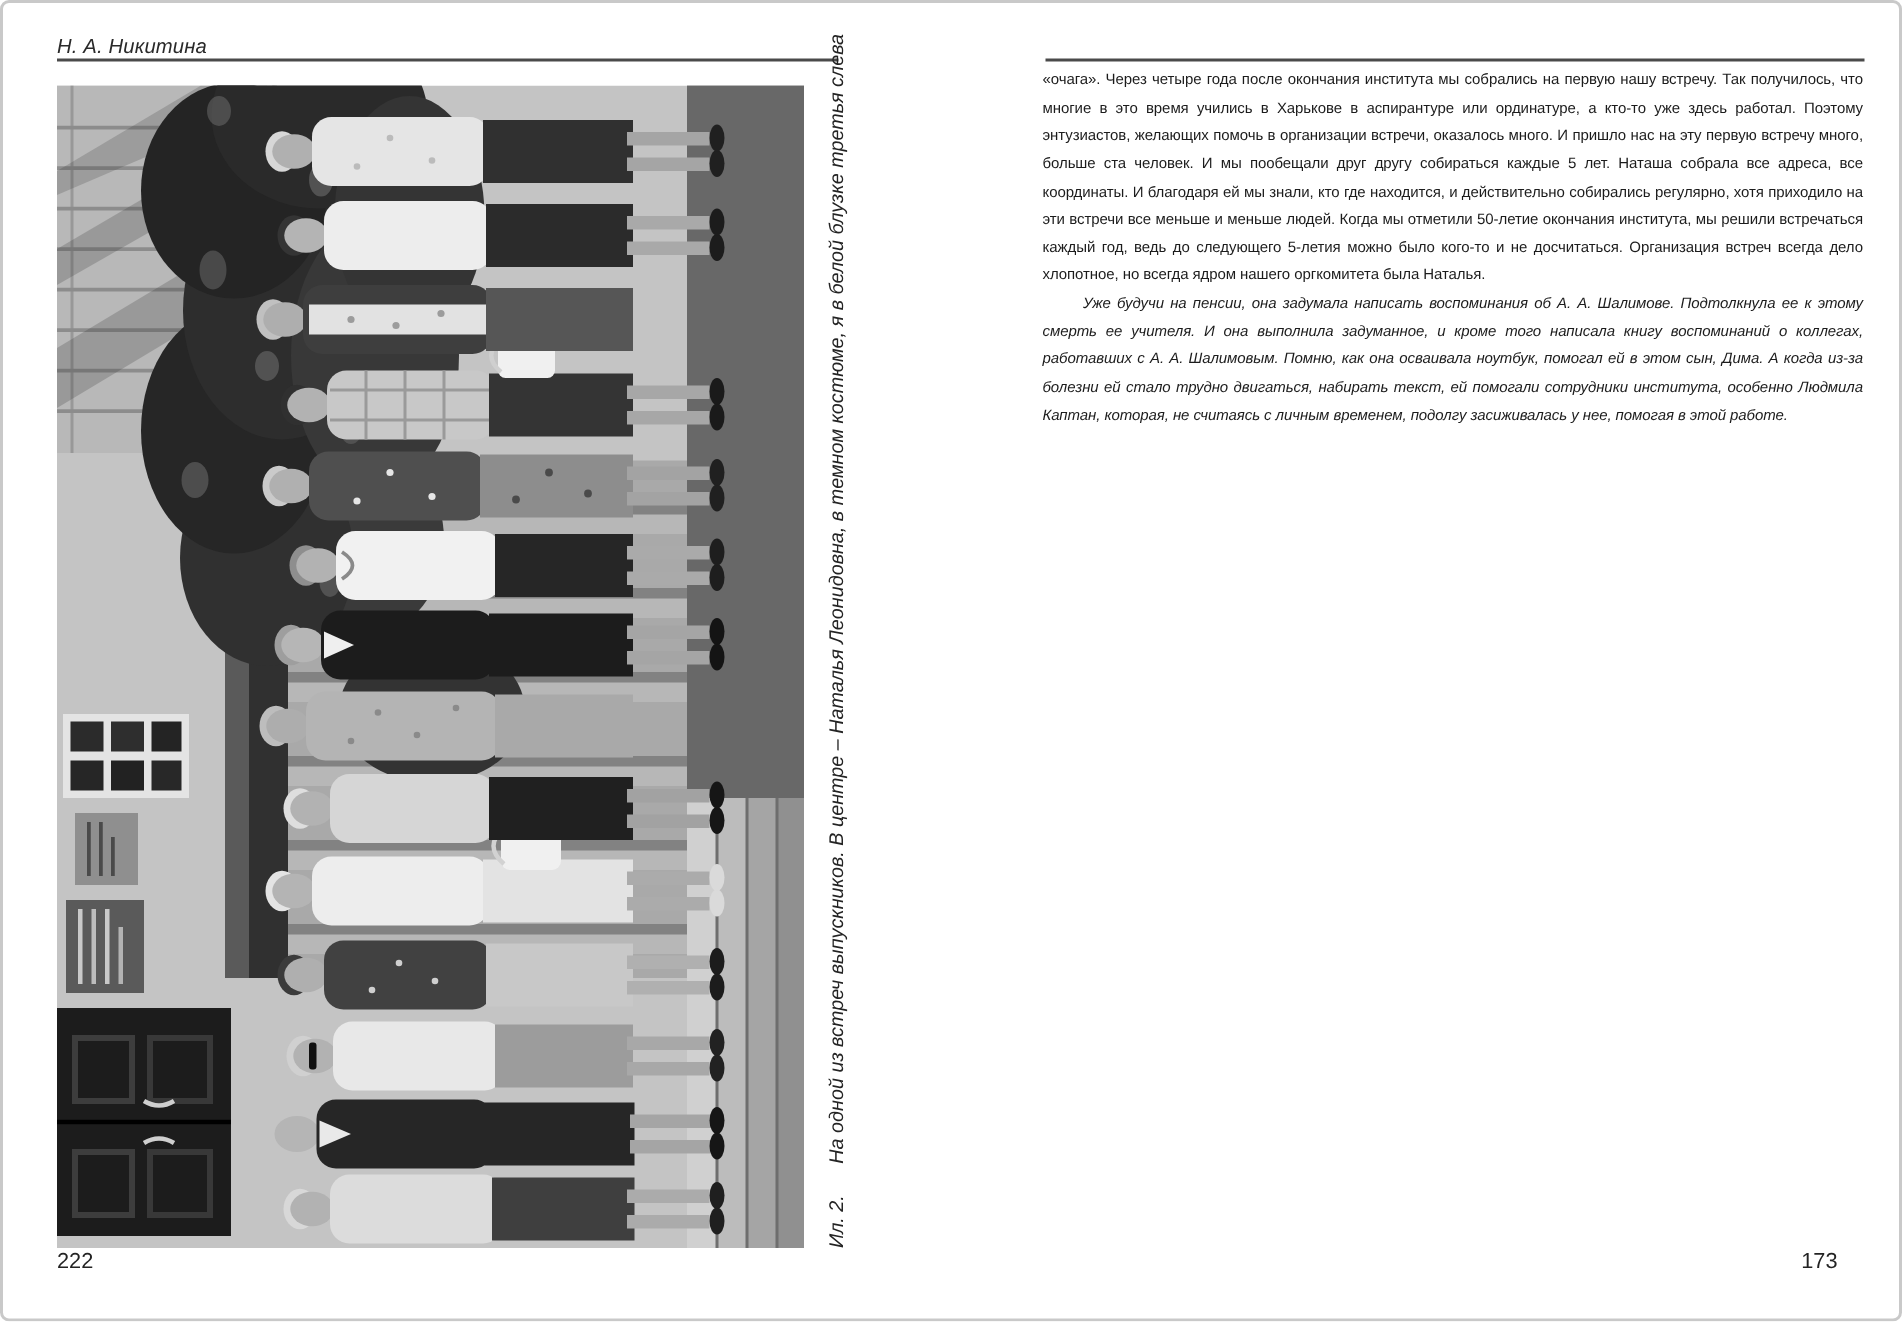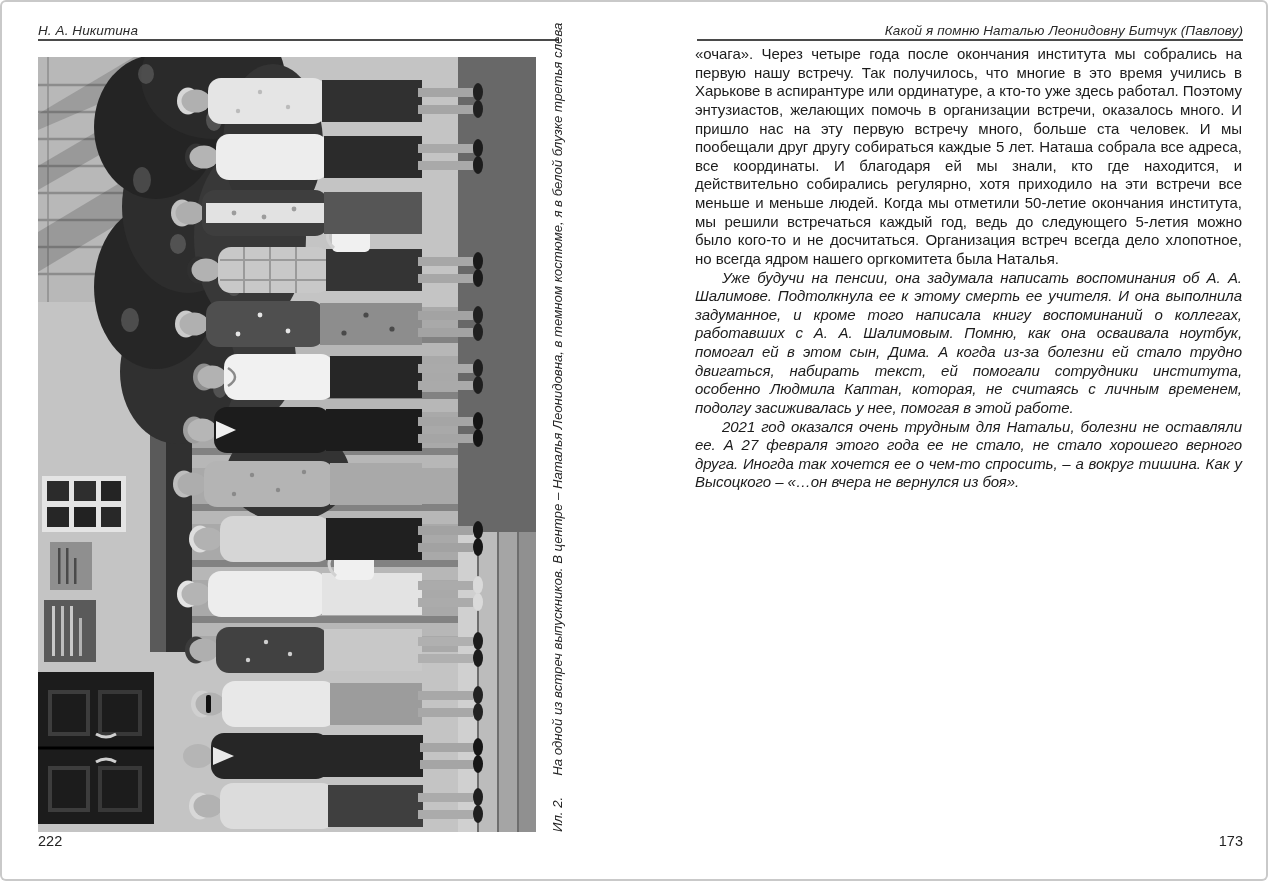--- a/index.html
+++ b/index.html
@@ -12,47 +12,46 @@
     position:absolute;top:23px;font-style:italic;font-size:13.5px;color:#2a2a2a;
     letter-spacing:.1px;
   }
   .running-head.left{left:38px;}
   .running-head.right{left:697px;width:546px;text-align:right;}
   .head-rule{position:absolute;top:39px;height:1.5px;background:#4a4a4a;}
   .head-rule.left{left:38px;width:521px;}
   .head-rule.right{left:697px;width:546px;}
   .body-text{
     position:absolute;left:695px;top:45px;width:547px;
-    font-size:15px;line-height:18.62px;text-align:justify;color:#1c1c1c;
+    font-size:10px;line-height:18.62px;text-align:justify;color:#1c1c1c;
     letter-spacing:-0.05px;
   }
   .body-text p{margin:0;}
   .body-text p.indent{text-indent:27px;font-style:italic;}
   .photo-wrap{position:absolute;left:38px;top:57px;width:498px;height:775px;}
   .photo-wrap svg{display:block;}
   .fig-caption{
     position:absolute;left:545px;top:57px;width:775px;height:26px;
     transform-origin:0 0;transform:rotate(-90deg) translateX(-775px);
     font-style:italic;font-size:13.2px;color:#242424;white-space:nowrap;
     line-height:26px;
   }
   .fig-caption .cap-text{margin-left:21px;}
   .page-number{position:absolute;top:833px;font-size:14.5px;color:#232323;}
   .page-number.left{left:38px;}
-  .page-number.right{right:25px;text-align:right;}
+  .page-number.right{right:43px;text-align:right;}
 </style>
 </head>
 <body>
 
 <div class="canvas">
 
   <div class="running-head left">Н. А. Никитина</div>
   <div class="head-rule left"></div>
 
-  <div class="running-head right">Какой я помню Наталью Леонидовну Битчук (Павлову)</div>
   <div class="head-rule right"></div>
 
   <figure class="photo-wrap" style="margin:0">
     <svg width="498" height="775" viewBox="0 0 498 775" role="img">
       <g transform="translate(0,775) rotate(-90)">
 
         <rect x="0" y="0" width="775" height="498" fill="#c4c4c4"></rect>
 
         <rect x="8" y="0" width="152" height="116" fill="#1c1c1c"></rect>
         <line x1="84" y1="0" x2="84" y2="116" stroke="#000" stroke-width="3"></line>
@@ -300,19 +299,18 @@
     </svg>
   </figure>
 
   <div class="fig-caption">
     <span class="cap-label">Ил. 2.</span><span class="cap-text">На одной из встреч выпускников. В центре – Наталья Леонидовна, в темном костюме, я в белой блузке третья слева</span>
   </div>
 
   <div class="body-text">
     <p>«очага». Через четыре года после окончания института мы собрались на первую нашу встречу. Так получилось, что многие в это время учились в Харькове в аспирантуре или ординатуре, а кто-то уже здесь работал. Поэтому энтузиастов, желающих помочь в организации встречи, оказалось много. И пришло нас на эту первую встречу много, больше ста человек. И мы пообещали друг другу собираться каждые 5 лет. Наташа собрала все адреса, все координаты. И благодаря ей мы знали, кто где находится, и действительно собирались регулярно, хотя приходило на эти встречи все меньше и меньше людей. Когда мы отметили 50-летие окончания института, мы решили встречаться каждый год, ведь до следующего 5-летия можно было кого-то и не досчитаться. Организация встреч всегда дело хлопотное, но всегда ядром нашего оргкомитета была Наталья.</p>
     <p class="indent">Уже будучи на пенсии, она задумала написать воспоминания об А. А. Шалимове. Подтолкнула ее к этому смерть ее учителя. И она выполнила задуманное, и кроме того написала книгу воспоминаний о коллегах, работавших с А. А. Шалимовым. Помню, как она осваивала ноутбук, помогал ей в этом сын, Дима. А когда из-за болезни ей стало трудно двигаться, набирать текст, ей помогали сотрудники института, особенно Людмила Каптан, которая, не считаясь с личным временем, подолгу засиживалась у нее, помогая в этой работе.</p>
-    <p class="indent">2021 год оказался очень трудным для Натальи, болезни не оставляли ее. А 27 февраля этого года ее не стало, не стало хорошего верного друга. Иногда так хочется ее о чем-то спросить, – а вокруг тишина. Как у Высоцкого – «…он вчера не вернулся из боя».</p>
   </div>
 
   <div class="page-number left">222</div>
   <div class="page-number right">173</div>
 
 </div>
 
 </body></html>

